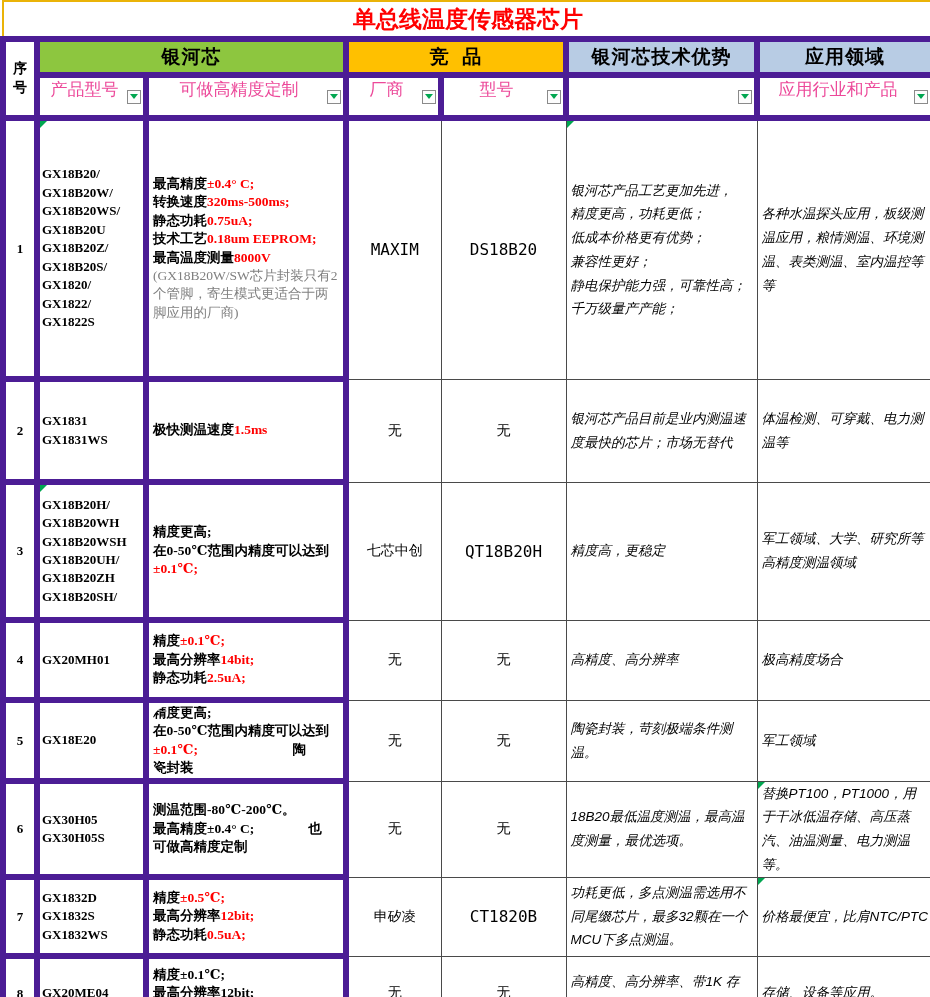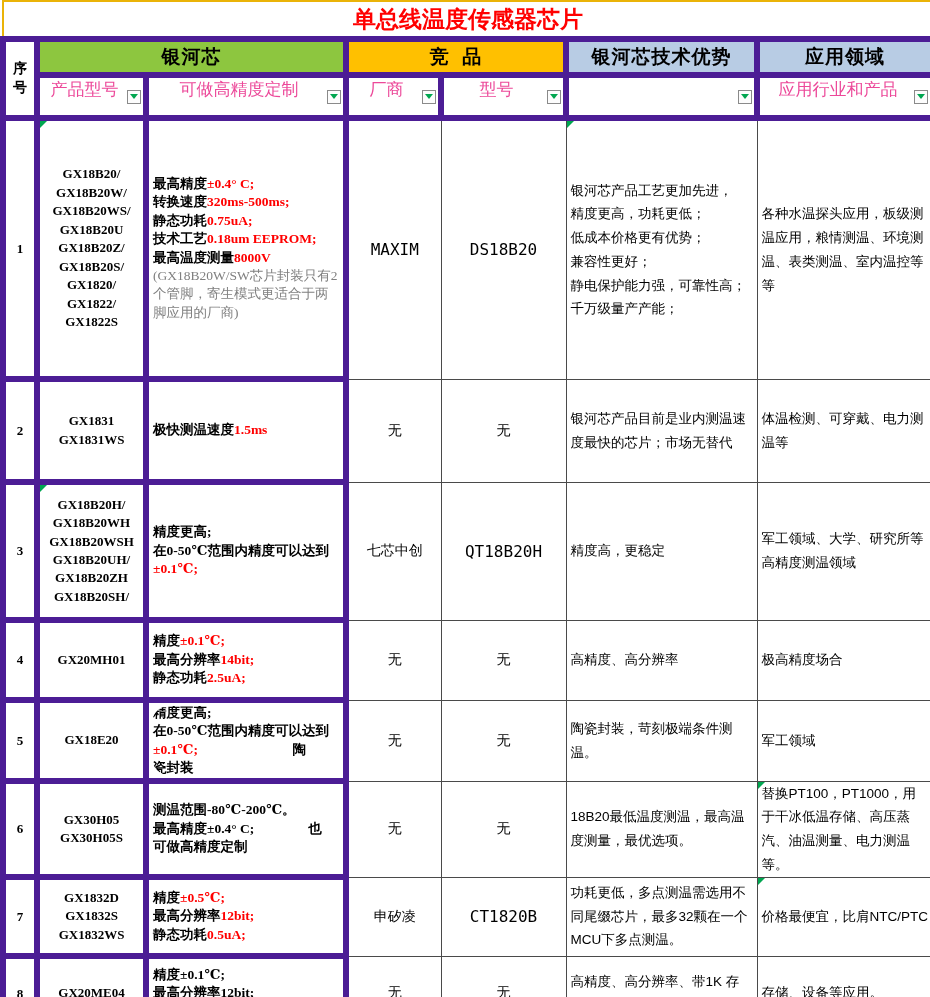--- a/index.html
+++ b/index.html
@@ -24,30 +24,30 @@
   .filt{position:absolute;right:2px;top:50%;transform:translateY(-50%);
         width:14px;height:14px;background:#fcfcfc;border:1px solid #8a8a8a;
         display:flex;align-items:center;justify-content:center;box-sizing:border-box;}
   .tri{width:0;height:0;border-left:4px solid transparent;border-right:4px solid transparent;
        border-top:5px solid var(--flag-green);}
   .flag{position:absolute;top:0;left:0;width:0;height:0;
         border-top:7px solid var(--flag-green);border-right:7px solid transparent;}
 
   .c-idx{text-align:center;font-family:"Liberation Serif","DejaVu Serif",serif;
          font-weight:bold;font-size:13px;}
-  .c-model{text-align:center;font-family:"Liberation Serif","DejaVu Serif",serif;
+  .c-model{font-family:"Liberation Serif","DejaVu Serif",serif;
            font-weight:bold;font-size:13px;line-height:1.42;padding:1px 2px;}
   .c-params{padding:0 3px 0 4px;font-family:"Liberation Serif","DejaVu Serif",serif;border-radius:23px;}
   .p-line{font-size:13.5px;font-weight:bold;line-height:1.37;}
   .seg-k{color:#000;}
   .seg-r{color:var(--red);}
   .seg-g{color:var(--gray-note);font-weight:normal;}
   .c-vendor,.c-cmodel{text-align:center;font-size:14px;}
   .mono{font-family:"DejaVu Sans Mono","Liberation Mono",monospace;font-size:16px;}
-  .c-adv,.c-app{font-size:13.5px;line-height:1.76;padding:0 4px;white-space:pre-line;}
+  .c-adv,.c-app{font-size:13.5px;line-height:1.76;padding:0 4px;white-space:pre-line;font-style:italic;}
   .c-adv{border-left:1px solid #333;}
 </style>
 </head>
 <body>
 
 <table>
   <colgroup>
     <col style="width:34px">
       <col style="width:109px">
       <col style="width:200px">

